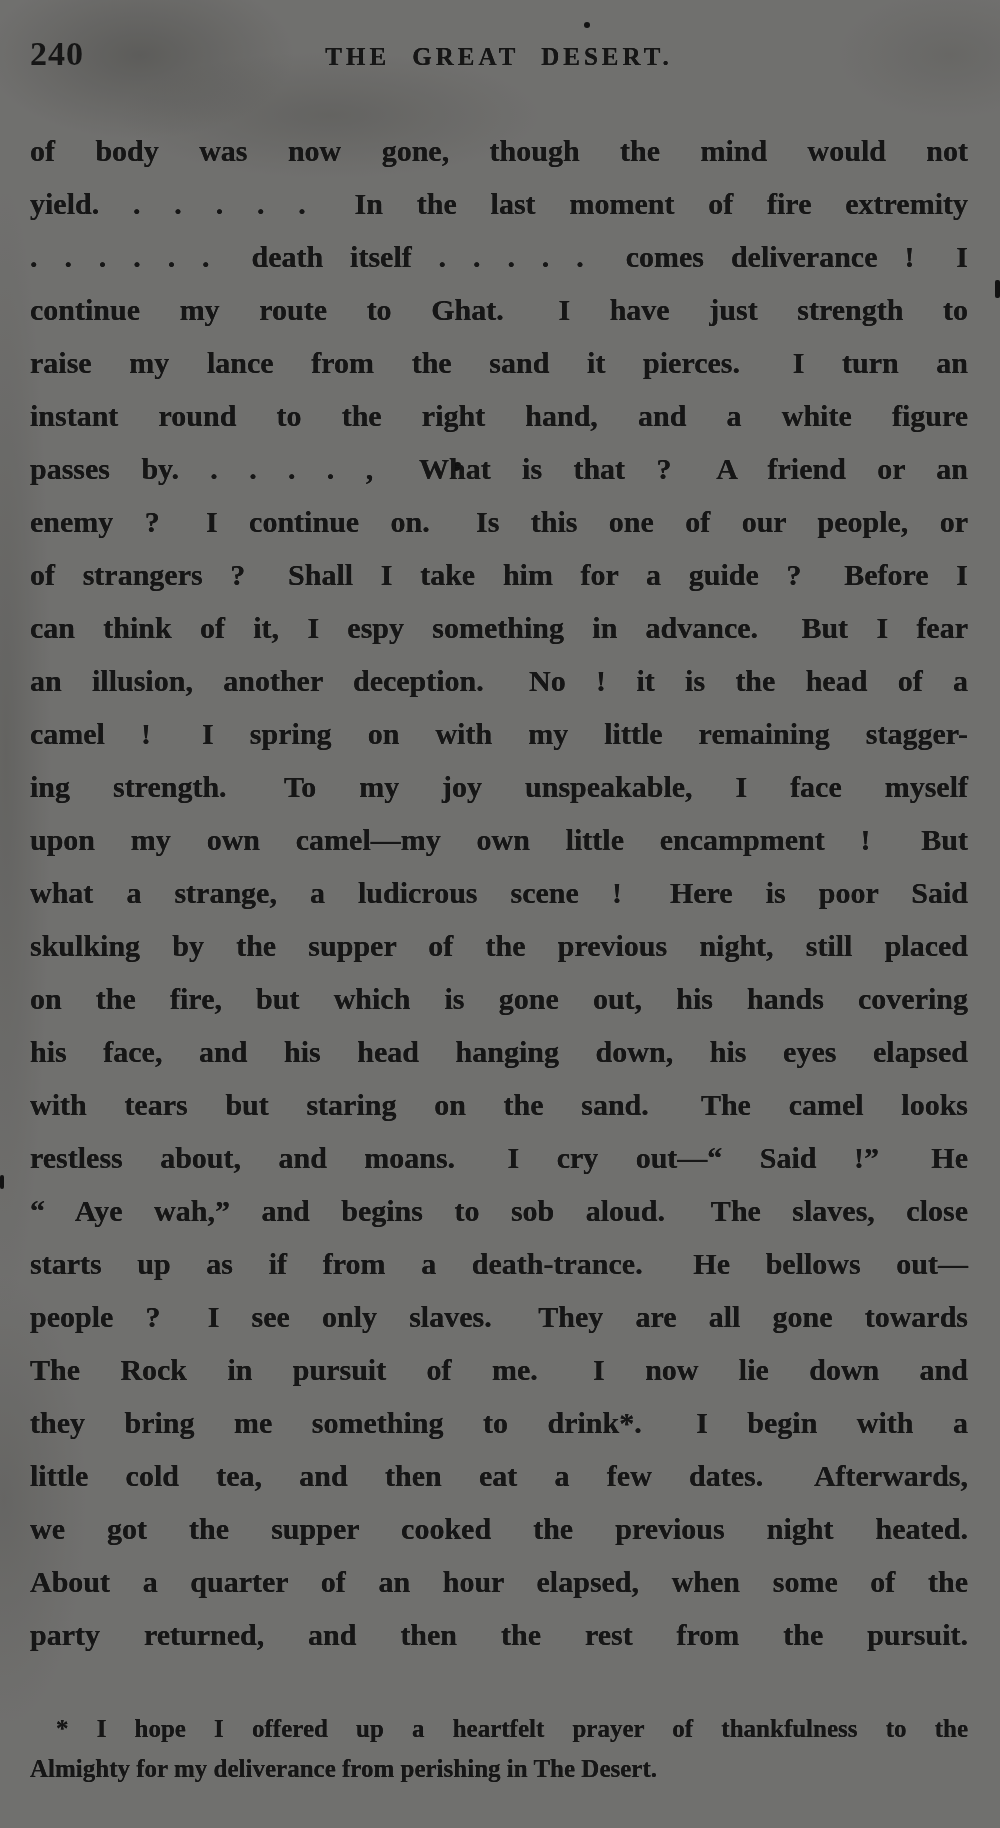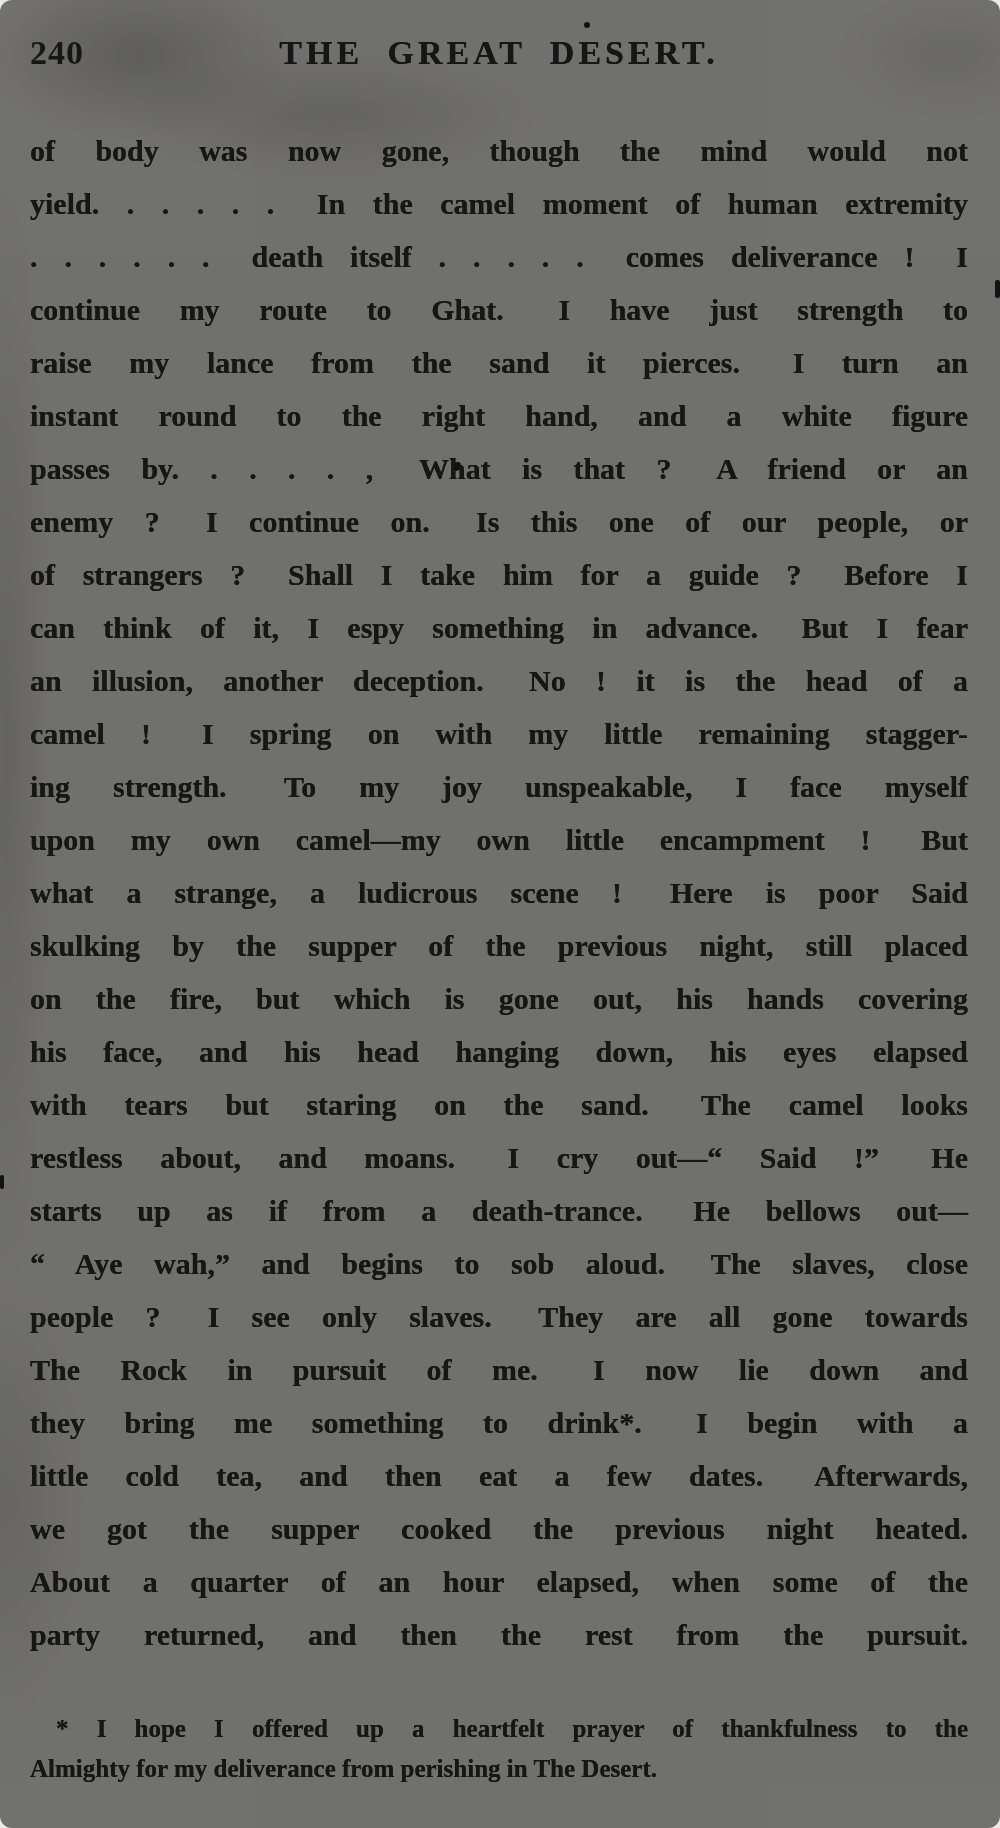--- a/index.html
+++ b/index.html
@@ -19,39 +19,38 @@
     padding:26px 32px 0 30px;
     color:var(--ink);
     background:
       radial-gradient(220px 120px at 140px 55px, rgba(95,95,88,.28), rgba(95,95,88,0) 70%),
       radial-gradient(300px 90px at 330px 115px, rgba(110,110,102,.20), rgba(110,110,102,0) 70%),
       radial-gradient(160px 90px  at 950px 55px, rgba(120,120,112,.15), rgba(120,120,112,0) 70%),
       radial-gradient(60px 750px at 6px 750px, rgba(120,120,112,.22), rgba(120,120,112,0) 75%),
       radial-gradient(110px 300px at 4px 1500px, rgba(120,120,112,.18), rgba(120,120,112,0) 75%),
       var(--paper);
     overflow:hidden;
-    border-radius:12px;
   }
   .noise-layer{
     position:absolute;inset:0;width:1000px;height:1828px;
     pointer-events:none;opacity:.55;
   }
   header.page-header{
     position:relative;
     display:grid;
     grid-template-columns:110px 1fr 110px;
     align-items:baseline;
     height:64px;
   }
   .pagenum{
     font-size:34px;font-weight:bold;letter-spacing:1px;
   }
   .running-title{
-    margin:8px;justify-self:center;
-    font-size:34px;font-weight:bold;
+    margin:17px;justify-self:center;
+    font-size:25px;font-weight:bold;
     letter-spacing:4px;word-spacing:12px;
     text-shadow:0 0 .6px rgba(0,0,0,.85);
   }
   main.body-text{
     position:relative;
     margin-top:34px;
     font-size:30px;font-weight:bold;
     line-height:53px;
     text-shadow:0 0 .6px rgba(0,0,0,.8);
   }
@@ -103,41 +102,41 @@
   <div class="artifact edge-left-1"></div>
 
   <header class="page-header">
     <span class="pagenum">240</span>
     <h1 class="running-title">THE GREAT DESERT.</h1>
     <span class="pagenum"></span>
   </header>
 
   <main class="body-text">
       <div class="line">of body was now gone, though the mind would not</div>
-      <div class="line">yield. . . . . .  In the camel moment of human extremity</div>
+      <div class="line">yield. . . . . .  In the last moment of fire extremity</div>
       <div class="line">. . . . . .  death itself . . . . .  comes deliverance !  I</div>
       <div class="line">continue my route to Ghat.  I have just strength to</div>
       <div class="line">raise my lance from the sand it pierces.  I turn an</div>
       <div class="line">instant round to the right hand, and a white figure</div>
       <div class="line">passes by. . . . . ,  What is that ?  A friend or an</div>
       <div class="line">enemy ?  I continue on.  Is this one of our people, or</div>
       <div class="line">of strangers ?  Shall I take him for a guide ?  Before I</div>
       <div class="line">can think of it, I espy something in advance.  But I fear</div>
       <div class="line">an illusion, another deception.  No ! it is the head of a</div>
       <div class="line">camel !  I spring on with my little remaining stagger-</div>
       <div class="line">ing strength.  To my joy unspeakable, I face myself</div>
       <div class="line">upon my own camel—my own little encampment !  But</div>
       <div class="line">what a strange, a ludicrous scene !  Here is poor Said</div>
       <div class="line">skulking by the supper of the previous night, still placed</div>
       <div class="line">on the fire, but which is gone out, his hands covering</div>
       <div class="line">his face, and his head hanging down, his eyes elapsed</div>
       <div class="line">with tears but staring on the sand.  The camel looks</div>
       <div class="line">restless about, and moans.  I cry out—“ Said !”  He</div>
+      <div class="line">“ Aye wah,” and begins to sob aloud.  The slaves, close</div>
       <div class="line">starts up as if from a death-trance.  He bellows out—</div>
-      <div class="line">“ Aye wah,” and begins to sob aloud.  The slaves, close</div>
       <div class="line">people ?  I see only slaves.  They are all gone towards</div>
       <div class="line">The Rock in pursuit of me.  I now lie down and</div>
       <div class="line">they bring me something to drink*.  I begin with a</div>
       <div class="line">little cold tea, and then eat a few dates.  Afterwards,</div>
       <div class="line">we got the supper cooked the previous night heated.</div>
       <div class="line">About a quarter of an hour elapsed, when some of the</div>
       <div class="line">party returned, and then the rest from the pursuit.</div>
     </main>
 
   <footer class="footnote">

